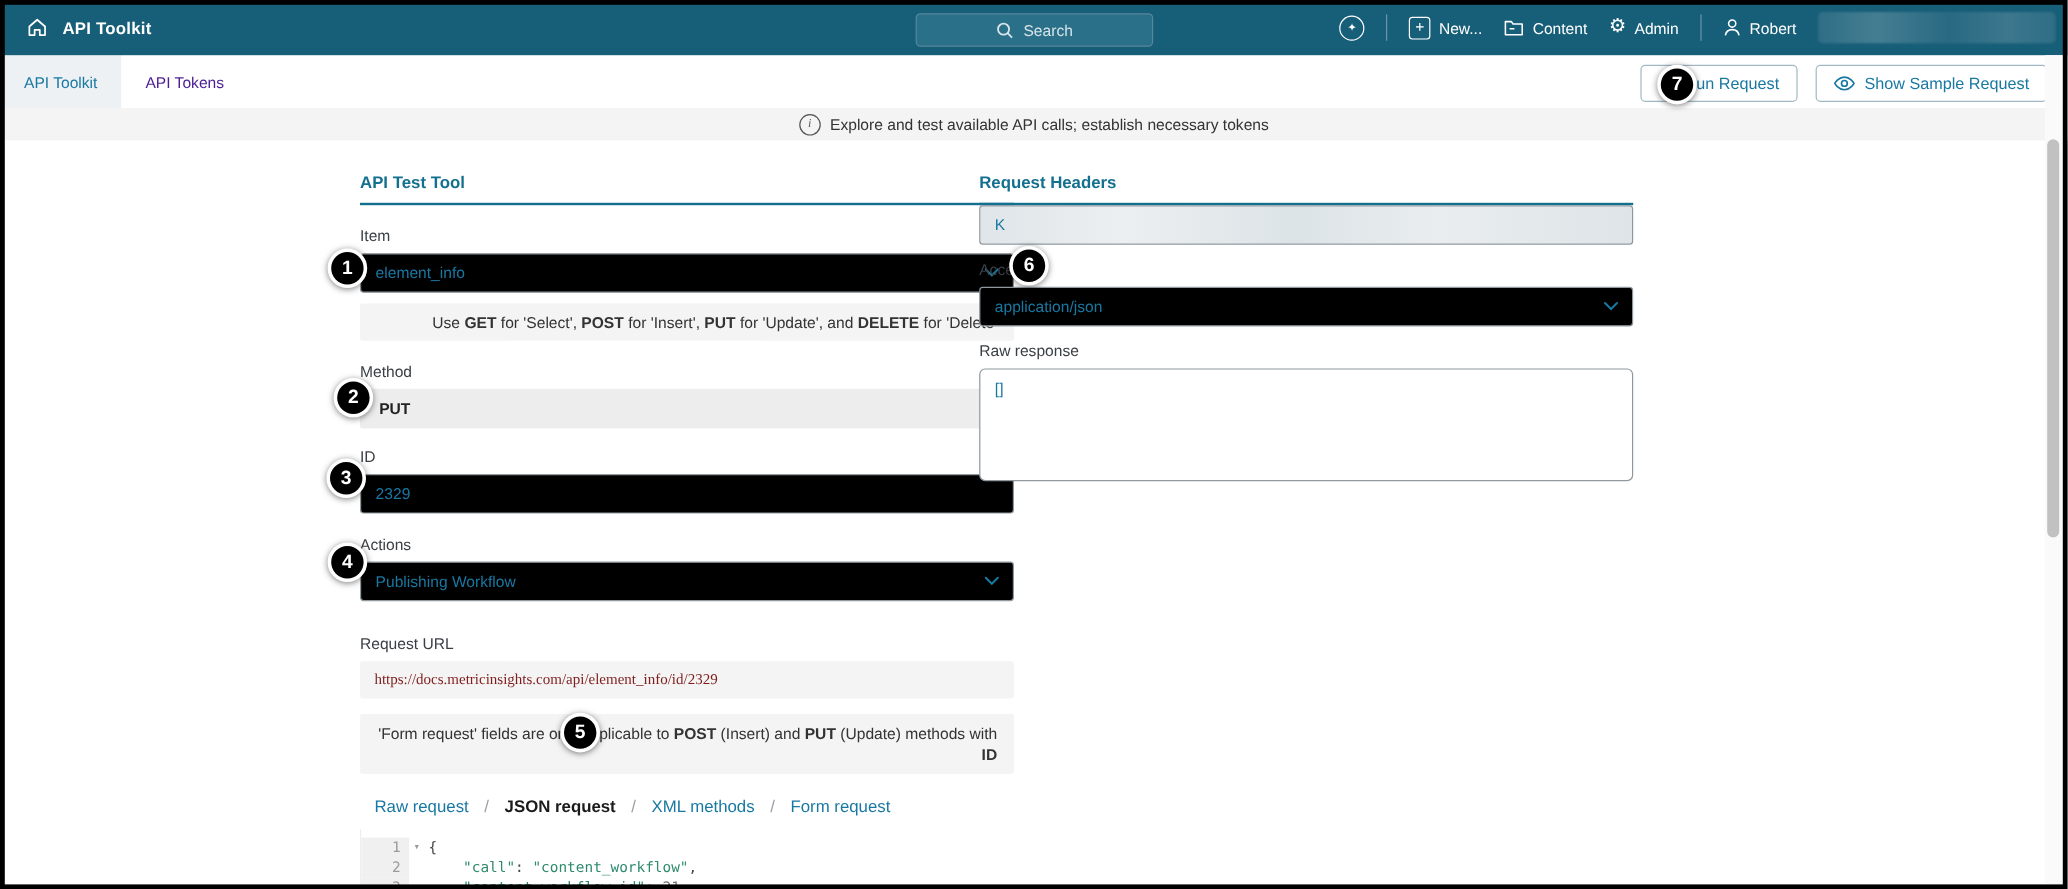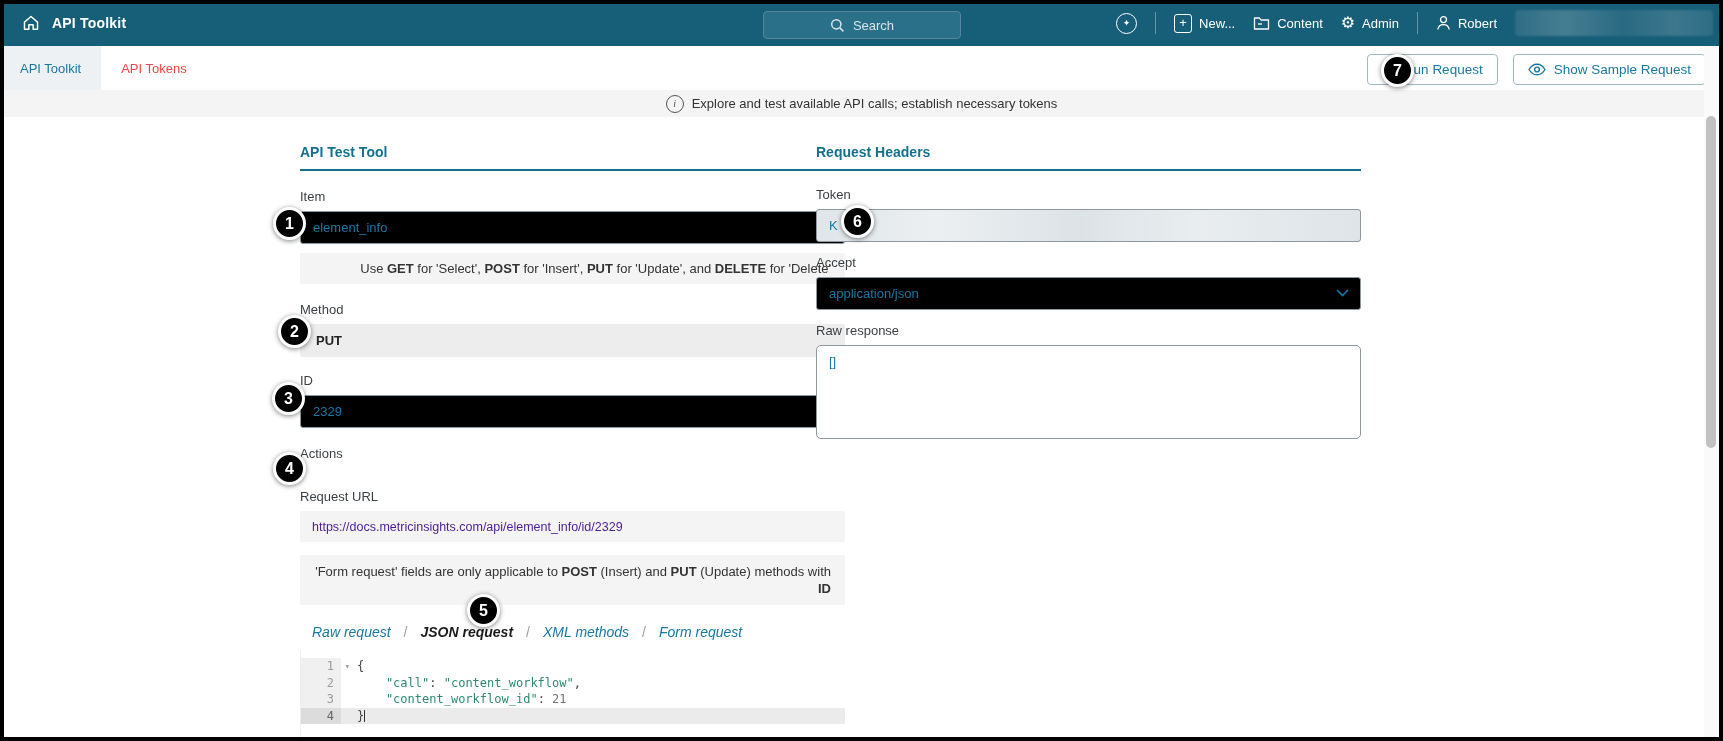--- a/index.html
+++ b/index.html
@@ -21,21 +21,21 @@
   .circle-icon{width:19px;height:19px;border:1.5px solid #fff;border-radius:50%;display:flex;
                align-items:center;justify-content:center;font-size:9px;line-height:1;}
   .plus-square{width:16px;height:16px;border:1.5px solid #fff;border-radius:3px;display:flex;
                align-items:center;justify-content:center;font-size:13px;line-height:1;padding-bottom:1px;}
   .nav-blur{width:198px;height:26px;border-radius:4px;
             background:linear-gradient(90deg,rgba(255,255,255,.10),rgba(255,255,255,.20) 25%,rgba(255,255,255,.08) 55%,rgba(255,255,255,.16) 80%,rgba(255,255,255,.10));
             filter:blur(1px);}
 
   
   .tabbar{position:absolute;left:0;top:46px;width:100%;height:44px;background:#fff;display:flex;align-items:stretch;z-index:4;}
-  .tab{display:flex;align-items:center;padding:0 20px;font-size:13px;color:#ef4444;cursor:pointer;}
+  .tab{display:flex;align-items:center;padding:0 20px;font-size:13px;color:#4c1d95;cursor:pointer;}
   .tab.active{background:#EDF1F3;color:#1878A2;}
   .tabbar-buttons{position:absolute;right:17px;top:8px;display:flex;gap:15px;}
   .btn{display:flex;align-items:center;gap:8px;height:31px;padding:0 14px;border:1px solid #9FB9C4;
        border-radius:4px;background:#fff;color:#1878A2;font-size:13.5px;cursor:pointer;white-space:nowrap;}
   .gear-glyph{font-size:15px;line-height:1;position:relative;}
   .gear-glyph .sub{position:absolute;font-size:9px;right:-5px;bottom:-3px;}
 
   
   .banner{position:absolute;left:0;top:90px;width:100%;height:27px;background:#F4F4F4;
           display:flex;align-items:center;justify-content:center;gap:8px;font-size:13px;color:#333;z-index:3;}
@@ -50,26 +50,26 @@
   .field-label{font-size:13px;color:#3A3F44;margin-top:18px;margin-bottom:7px;}
   .select,.text-input{position:relative;height:31px;border:1px solid #8E989E;border-radius:3px;background:#000000;
           display:flex;align-items:center;padding:0 30px 0 12px;font-size:13px;color:#1878A2;cursor:pointer;}
   .text-input{cursor:text;}
   .select .chev{position:absolute;right:11px;top:11px;}
   .gray-box{background:#F4F4F4;border-radius:2px;font-size:13px;color:#333;text-align:right;}
   .help-box{margin-top:9px;padding:8px 14px;}
   .method-box{height:33px;display:flex;align-items:center;padding:0 16px;background:#EDEDED;font-size:13px;}
   .method-box b{color:#222;}
   .url-box{margin-top:0;height:31px;display:flex;align-items:center;padding:0 12px;
-           font-family:Liberation Sans, sans-serif;font-size:12.5px;color:#4c1d95;}
+           font-family:Liberation Serif, serif;font-size:12.5px;color:#7f1d1d;}
   .note-box{margin-top:13px;padding:8px 14px;line-height:17px;}
 
   
   .req-tabs{display:flex;align-items:center;gap:13px;margin:19px 0 11px 12px;font-size:14px;}
-  .req-tab{color:#1878A2;cursor:pointer;font-style:italic;}
+  .req-tab{color:#1878A2;cursor:pointer;}
   .req-tab.active{color:#1b1b1b;font-weight:bold;}
   .req-sep{color:#9aa0a6;}
 
   
   .code-editor{height:82px;overflow:hidden;font-family:"DejaVu Sans Mono",monospace;font-size:12px;
                border-left:1px solid #eee;background:#fff;padding-top:7px;cursor:text;}
   .code-line{display:flex;line-height:16.5px;}
   .code-line .gutter{width:33px;flex:0 0 33px;background:#F0F0F0;color:#9B9B9B;text-align:right;
                      padding-right:7px;position:relative;}
   .code-line .gutter .fold{position:absolute;right:-9px;top:0;color:#9b9b9b;font-size:9px;}
@@ -207,20 +207,28 @@
     <div class="gray-box method-box">
       <b>PUT</b>
     </div>
 
     <div class="field-label" style="margin-top:16px;">ID</div>
     <div class="text-input">
       <span>2329</span>
     </div>
 
     <div class="field-label">Actions</div>
+    <div class="select">
+      <span>Publishing Workflow</span>
+      <span class="chev">
+        <svg width="13" height="8" viewBox="0 0 13 8">
+            <path d="M1.5 1.5 6.5 6.5 11.5 1.5" fill="none" stroke="#1878A2" stroke-width="1.7" stroke-linecap="round"></path>
+          </svg>
+      </span>
+    </div>
 
     <div class="field-label" style="margin-top:28px;">Request URL</div>
     <div class="gray-box url-box">https://docs.metricinsights.com/api/element_info/id/2329</div>
 
     <div class="gray-box note-box"><span>'Form request' fields are only applicable to </span><b>POST</b><span> (Insert) and </span><b>PUT</b><span> (Update) methods with </span><b>ID</b></div>
 
     <div class="req-tabs">
       <span class="req-tab">Raw request</span>
       <span class="req-sep">/</span>
       <span class="req-tab active">JSON request</span>
@@ -246,21 +254,20 @@
         <div class="code-line active">
           <span class="gutter">4</span>
           <span class="code-text"><span class="tok-punct">}</span><span class="cursor"></span></span>
         </div>
       </div>
   </div>
 
   <div class="col col-right">
     <div class="col-heading">Request Headers</div>
 
-    <div class="field-label" style="margin-top:16px;">Token</div>
     <div class="text-input token-input">
       <span>K</span>
     </div>
 
     <div class="field-label" style="margin-top:13px;">Accept</div>
     <div class="select">
       <span>application/json</span>
       <span class="chev">
         <svg width="13" height="8" viewBox="0 0 13 8">
             <path d="M1.5 1.5 6.5 6.5 11.5 1.5" fill="none" stroke="#1878A2" stroke-width="1.7" stroke-linecap="round"></path>

